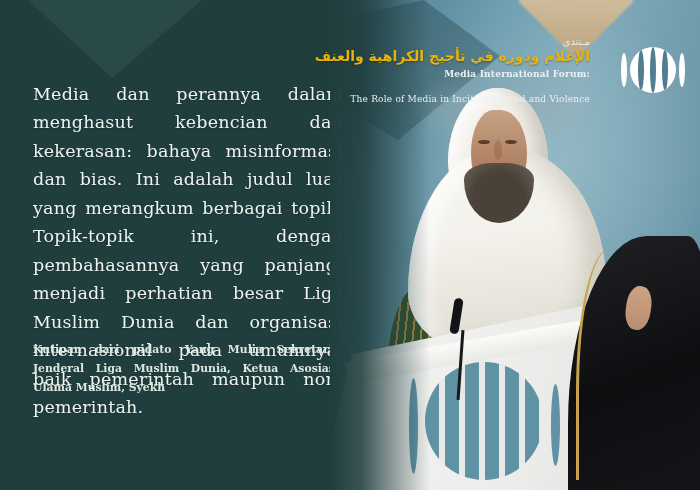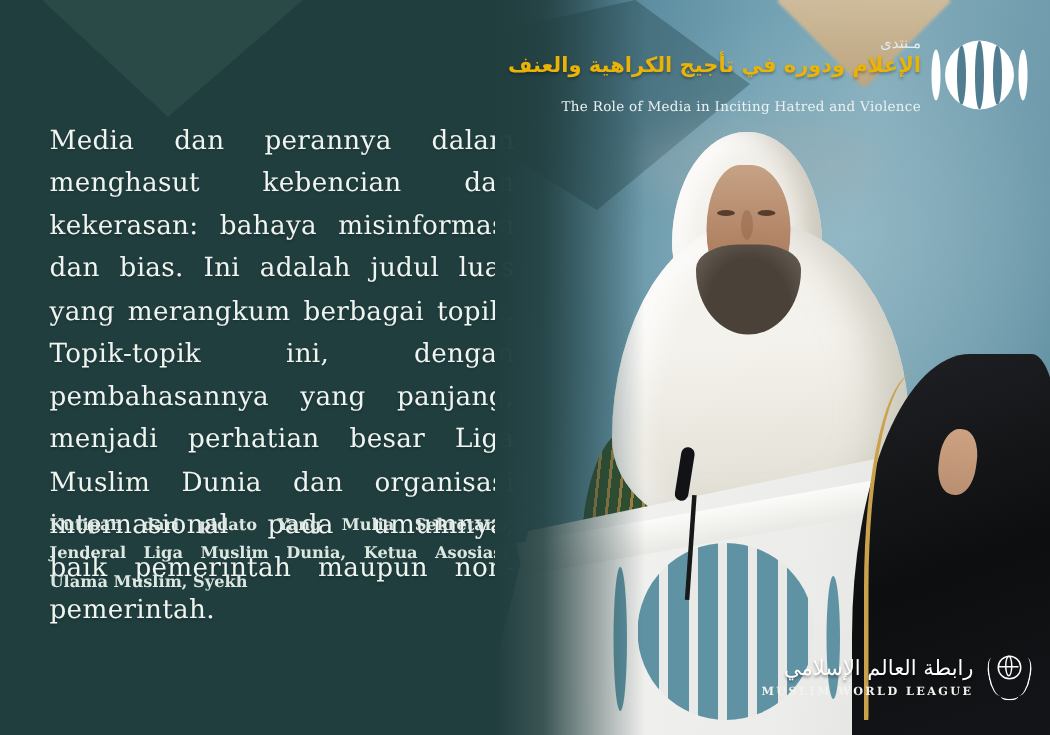--- a/index.html
+++ b/index.html
@@ -124,21 +124,21 @@
   .podium-lens-right{left:221px;top:384px;width:9px;height:82px;border-radius:50%;background:#5f93a4;z-index:9;}
   .mic-rod{left:129px;top:330px;width:3px;height:70px;background:#17181a;transform:rotate(4deg);z-index:9;}
   .mic-head{left:122px;top:298px;width:9px;height:36px;background:#121316;border-radius:5px;transform:rotate(9deg);z-index:9;}
 
   .photo-blend{
     left:0;top:0;width:100px;height:490px;z-index:14;
     background:linear-gradient(90deg,#213e3e 0%,rgba(33,62,62,.88) 32%,rgba(33,62,62,0) 100%);
   }
 
   
-  .header{top:20px;right:8px;z-index:30;display:flex;flex-direction:row;align-items:center;gap:0;position:absolute;}
+  .header{top:36px;right:8px;z-index:30;display:flex;flex-direction:row;align-items:center;gap:24px;position:absolute;}
   .header-text{position:relative;display:flex;flex-direction:column;align-items:flex-end;text-align:right;}
   .header-text span{position:static;display:block;}
   .forum-word-ar{color:#e2ecef;font-size:10px;font-family:"DejaVu Sans",sans-serif;direction:rtl;}
   .forum-title-ar{color:#eab308;font-size:14px;font-weight:bold;font-family:"DejaVu Sans",sans-serif;direction:rtl;margin-top:1px;text-shadow:0 1px 2px rgba(0,0,0,.3);}
   .forum-en1{color:#eaf1f3;font-size:9px;font-weight:bold;margin-top:5px;letter-spacing:.2px;}
   .forum-en2{color:#eaf1f3;font-size:9px;margin-top:15px;letter-spacing:.2px;}
   .forum-mark{position:relative;width:78px;height:60px;display:flex;align-items:center;justify-content:center;gap:3px;}
   .forum-mark *{position:static;}
   .fm-paren{width:6px;height:34px;border-radius:50%;background:#ffffff;flex:0 0 auto;}
   .fm-globe{position:relative;width:46px;height:46px;border-radius:50%;background:#ffffff;overflow:hidden;flex:0 0 auto;}
@@ -210,43 +210,29 @@
     <div class="photo-blend"></div>
   </div>
 
   <p class="quote-text">Media dan perannya dalam menghasut kebencian dan kekerasan: bahaya misinformasi dan bias. Ini adalah judul luas yang merangkum berbagai topik. Topik-topik ini, dengan pembahasannya yang panjang, menjadi perhatian besar Liga Muslim Dunia dan organisasi internasional pada umumnya, baik pemerintah maupun non-pemerintah.</p>
   <p class="attribution-text">Kutipan dari pidato Yang Mulia Sekretaris Jenderal Liga Muslim Dunia, Ketua Asosiasi Ulama Muslim, Syekh</p>
 
   <div class="header">
     <div class="header-text">
       <span class="forum-word-ar">مـنتدى</span>
       <span class="forum-title-ar">الإعلام ودوره في تأجيج الكراهية والعنف</span>
+      <span class="forum-en1">Media International Forum:</span>
       <span class="forum-en2">The Role of Media in Inciting Hatred and Violence</span>
     </div>
     <div class="forum-mark">
       <div class="fm-paren"></div>
       <div class="fm-globe">
         <div class="fm-slit fm-s1"></div>
         <div class="fm-slit fm-s2"></div>
         <div class="fm-slit fm-s3"></div>
       </div>
       <div class="fm-paren"></div>
     </div>
   </div>
 
 
-  <div class="mwl">
-    <div class="mwl-text">
-      <span class="mwl-ar">رابطة العالم الإسلامي</span>
-      <span class="mwl-en">MUSLIM WORLD LEAGUE</span>
-    </div>
-    <div class="mwl-emblem">
-      <div class="mwl-laurel-l"></div>
-      <div class="mwl-globe">
-        <div class="mwl-globe-mer"></div>
-        <div class="mwl-globe-lat"></div>
-      </div>
-      <div class="mwl-laurel-r"></div>
-      <div class="mwl-laurel-base"></div>
-    </div>
-  </div>
 
 </div>
 
 </body></html>

